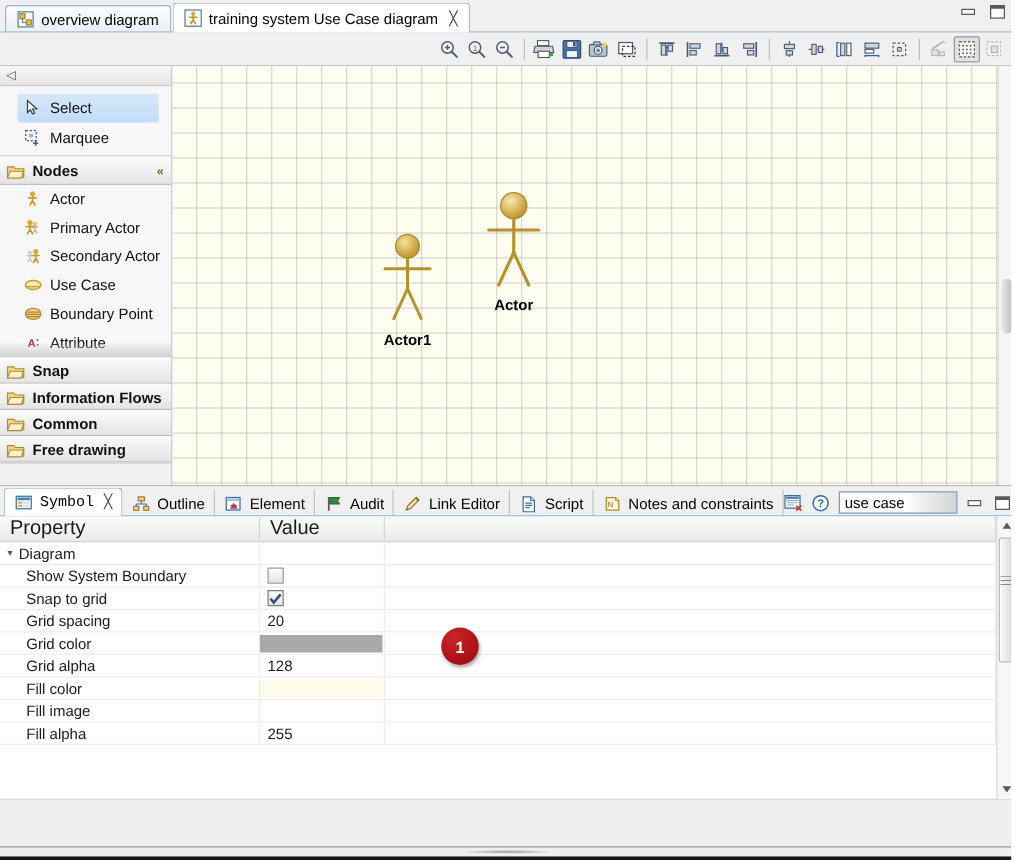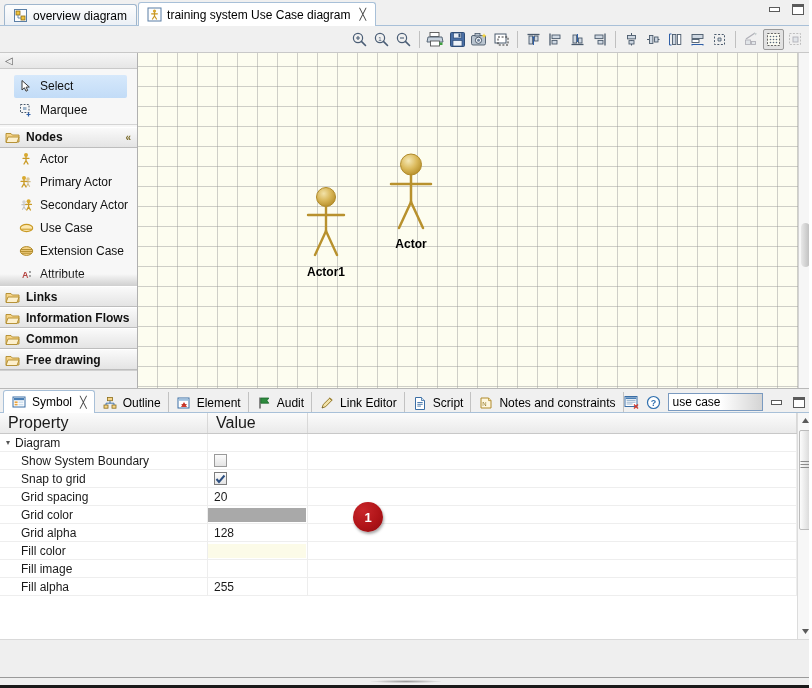--- a/index.html
+++ b/index.html
@@ -183,20 +183,21 @@
     padding: 0 7px; font-size: 12px; color: #000;
     border-right: 1px solid #c2c2c2;
     white-space: nowrap;
   }
   .vtab.active {
     font-weight: normal;
     border: 1px solid #a8c0d8; border-bottom: none;
     background: #ffffff;
     height: 23px; border-radius: 3px 3px 0 0;
     z-index: 3;
+    font-family: Liberation Mono, monospace;
   }
   .vtab .closex { font-size: 11px; color: #444; margin-left: 3px; }
   .vtab-right {
     margin-left: auto; display: flex; align-items: center; gap: 6px;
     padding-right: 6px; padding-bottom: 2px;
   }
   .searchbox {
     width: 95px; height: 18px;
     border: 1px solid #7a9ac0;
     background: linear-gradient(to right,#ffffff 55%, #d4d4d4 100%);
@@ -567,21 +568,21 @@
           <span>Use Case</span>
         </div>
 
         <div class="pal-item">
           <span class="pal-ico">
             <svg width="15" height="14" viewBox="0 0 15 14">
                 <ellipse cx="7.5" cy="7" rx="6.2" ry="4.4" fill="#f6d488" stroke="#b08a2a" stroke-width="1"></ellipse>
                 <path d="M1.8 5.6h11.4M1.8 7.4h11.4M2.6 9.2h9.8" stroke="#b08a2a" stroke-width="1"></path>
               </svg>
           </span>
-          <span>Extension Case</span>
+          <span>Boundary Point</span>
         </div>
 
         <div class="pal-item">
           <span class="pal-ico">
             <svg width="15" height="14" viewBox="0 0 15 14">
                 <text x="3" y="10.5" font-size="9" font-weight="bold" fill="#b0332f" font-family="Liberation Sans">A</text>
                 <circle cx="11" cy="5" r=".9" fill="#777"></circle>
                 <circle cx="11" cy="9" r=".9" fill="#777"></circle>
               </svg>
           </span>
@@ -597,21 +598,21 @@
       </div>
 
       <div class="pal-footer">
         <div class="pal-drawer">
           <span class="pal-ico">
             <svg width="15" height="14" viewBox="0 0 15 14">
                 <path d="M1 3.5h5l1.3 1.5H14v7H1z" fill="#f6d488" stroke="#b08a2a" stroke-width=".9"></path>
                 <path d="M1 12.5l2-5.5h11l-2 5.5z" fill="#fdf0cd" stroke="#b08a2a" stroke-width=".9"></path>
               </svg>
           </span>
-          <span>Links</span>
+          <span>Snap</span>
         </div>
         <div class="pal-drawer">
           <span class="pal-ico">
             <svg width="15" height="14" viewBox="0 0 15 14">
                 <path d="M1 3.5h5l1.3 1.5H14v7H1z" fill="#f6d488" stroke="#b08a2a" stroke-width=".9"></path>
                 <path d="M1 12.5l2-5.5h11l-2 5.5z" fill="#fdf0cd" stroke="#b08a2a" stroke-width=".9"></path>
               </svg>
           </span>
           <span>Information Flows</span>
         </div>

